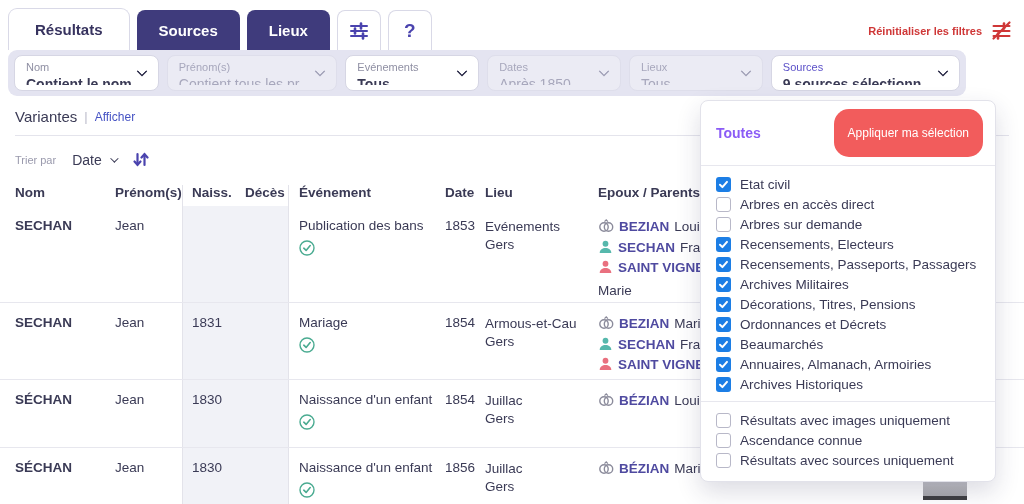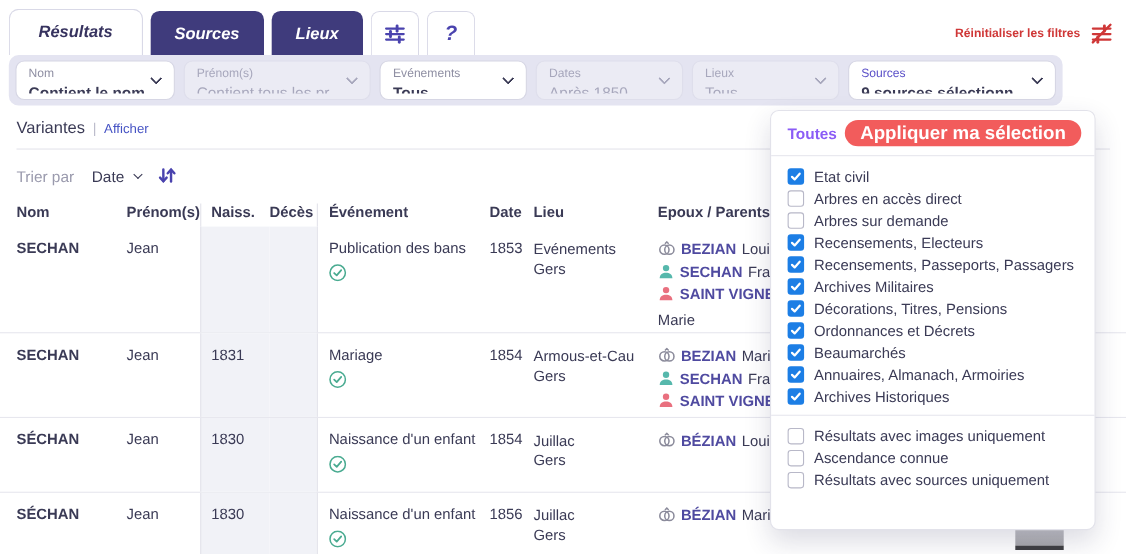--- a/index.html
+++ b/index.html
@@ -1,21 +1,21 @@
 <!DOCTYPE html>
 <html><head>
 <meta charset="utf-8">
 <style>
   * { margin:0; padding:0; box-sizing:border-box; }
   body { background:#fff; font-family:"Liberation Sans", sans-serif; }
   .screen { position:relative; width:1024px; height:504px; background:#fff; overflow:hidden; }
 
   
   .tabbar { position:absolute; left:8px; top:8px; right:12px; height:42px; display:flex; align-items:flex-start; }
-  .tab { height:42px; display:flex; align-items:center; justify-content:center; font-size:15px; font-weight:700; cursor:pointer;font-style:italic; }
+  .tab { height:42px; display:flex; align-items:center; justify-content:center; font-size:15px; font-weight:700; cursor:pointer; }
   .tab.active { background:#fff; border:1px solid #d9d9e7; border-bottom:none; border-radius:9px 9px 0 0; color:#37335f; padding:0 26px; z-index:3; }
   .tab.dark { background:#3f3b7c; color:#fff; border-radius:8px 8px 0 0; padding:0 22px; margin-left:7px; margin-top:2px; height:40px; }
   .tab.icontab { background:#fff; border:1px solid #d9d9e7; border-bottom:none; border-radius:8px 8px 0 0; width:44px; margin-left:7px; margin-top:2px; height:40px; color:#4a43ae; }
   .tab.help { font-size:19px; font-weight:700; color:#4a43ae; }
   .reset { margin-left:auto; display:flex; align-items:center; gap:9px; color:#cf3737; font-weight:700; font-size:11px; cursor:pointer; padding-top:12px; }
 
   
   .filterbar { position:absolute; left:8px; top:50px; width:958px; height:46px; background:#e4e4f1; border-radius:9px; display:flex; gap:8px; padding:5px 6px; z-index:2; }
   .fbox { flex:1; border-radius:8px; padding:5px 26px 5px 11px; display:flex; flex-direction:column; justify-content:center; position:relative; cursor:pointer; }
   .fbox .flabel { font-size:11px; color:#8f8fa3; line-height:1.25; white-space:nowrap; }
@@ -27,21 +27,21 @@
   .chev { position:absolute; right:12px; top:50%; width:8px; height:8px; border-right:2px solid #3a3a55; border-bottom:2px solid #3a3a55; transform:translateY(-70%) rotate(45deg); border-radius:1px; }
   .fbox.disabled .chev { border-color:#a7a7bc; }
 
   
   .variantes { position:absolute; left:15px; top:108px; display:flex; align-items:center; gap:7px; }
   .variantes .vlabel { font-size:15px; color:#3a3a55; }
   .variantes .vsep { color:#bcbccb; font-size:13px; }
   .variantes .vlink { font-size:12px; color:#4653c4; cursor:pointer; }
   .hdivider { position:absolute; left:15px; width:994px; top:135px; height:1px; background:#e4e4ec; }
   .sortrow { position:absolute; left:15px; top:151px; display:flex; align-items:center; gap:16px; }
-  .sort-label { font-size:14px; color:#9a9aad; }
+  .sort-label { font-size:11px; color:#9a9aad; }
   .sort-value { font-size:14px; color:#3a3a55; display:flex; align-items:center; gap:8px; cursor:pointer; }
   .chev-sm { width:6px; height:6px; border-right:1.5px solid #3a3a55; border-bottom:1.5px solid #3a3a55; transform:rotate(45deg) translateY(-2px); }
 
   
   .tablewrap { position:absolute; left:0; top:180px; width:1024px; }
   .trow { display:grid; grid-template-columns:100px 67px 63px 43px 157px 40px 113px 1fr; padding-left:15px; }
   .thead { height:26px; align-items:end; font-size:13px; font-weight:700; color:#33334d; }
   .thead > div { padding-bottom:6px; }
   .tbody .trow { border-bottom:1px solid #e7e7ee; cursor:pointer; }
   .tbody .trow:last-child { border-bottom:none; }
@@ -64,21 +64,21 @@
   .ep-surname { color:#4f4aa0; font-weight:700; }
   .ep-first { color:#3a3a55; }
 
   
   .thumb { position:absolute; left:923px; top:478px; width:44px; height:22px; background:linear-gradient(#c9c9cd,#a9a9ad); border-bottom:4px solid #3f3f42; z-index:1; }
 
   
   .panel { position:absolute; left:700px; top:100px; width:296px; height:382px; background:#fff; border:1px solid #e2e2ea; border-radius:8px; box-shadow:0 10px 24px rgba(40,40,80,.16); z-index:5; }
   .p-head { display:flex; justify-content:space-between; align-items:center; padding:8px 12px 8px 15px; }
   .p-title { font-size:14px; font-weight:700; color:#8b5cf6; }
-  .apply-btn { background:#f25c5c; color:#fff; border:none; border-radius:15px; padding:2px 14px; font-size:17px; font-weight:700; cursor:pointer; font-family:"Liberation Sans",sans-serif; }
+  .apply-btn { background:#f25c5c; color:#fff; border:none; border-radius:15px; padding:17px 14px; font-size:12px; font-weight:400; cursor:pointer; font-family:"Liberation Sans",sans-serif; }
   .p-div { height:1px; background:#e7e7ee; }
   .p-list { padding:11px 15px 9px; display:flex; flex-direction:column; gap:5px; }
   .opt { display:flex; align-items:center; gap:9px; font-size:13.5px; color:#3a3a55; cursor:pointer; }
   .cb { width:15px; height:15px; border-radius:3px; display:flex; align-items:center; justify-content:center; flex:0 0 auto; }
   .cb.checked { background:#1c7ee5; }
   .cb.un { background:#fff; border:1.5px solid #b8b8c8; }
 </style>
 </head>
 <body>
 

